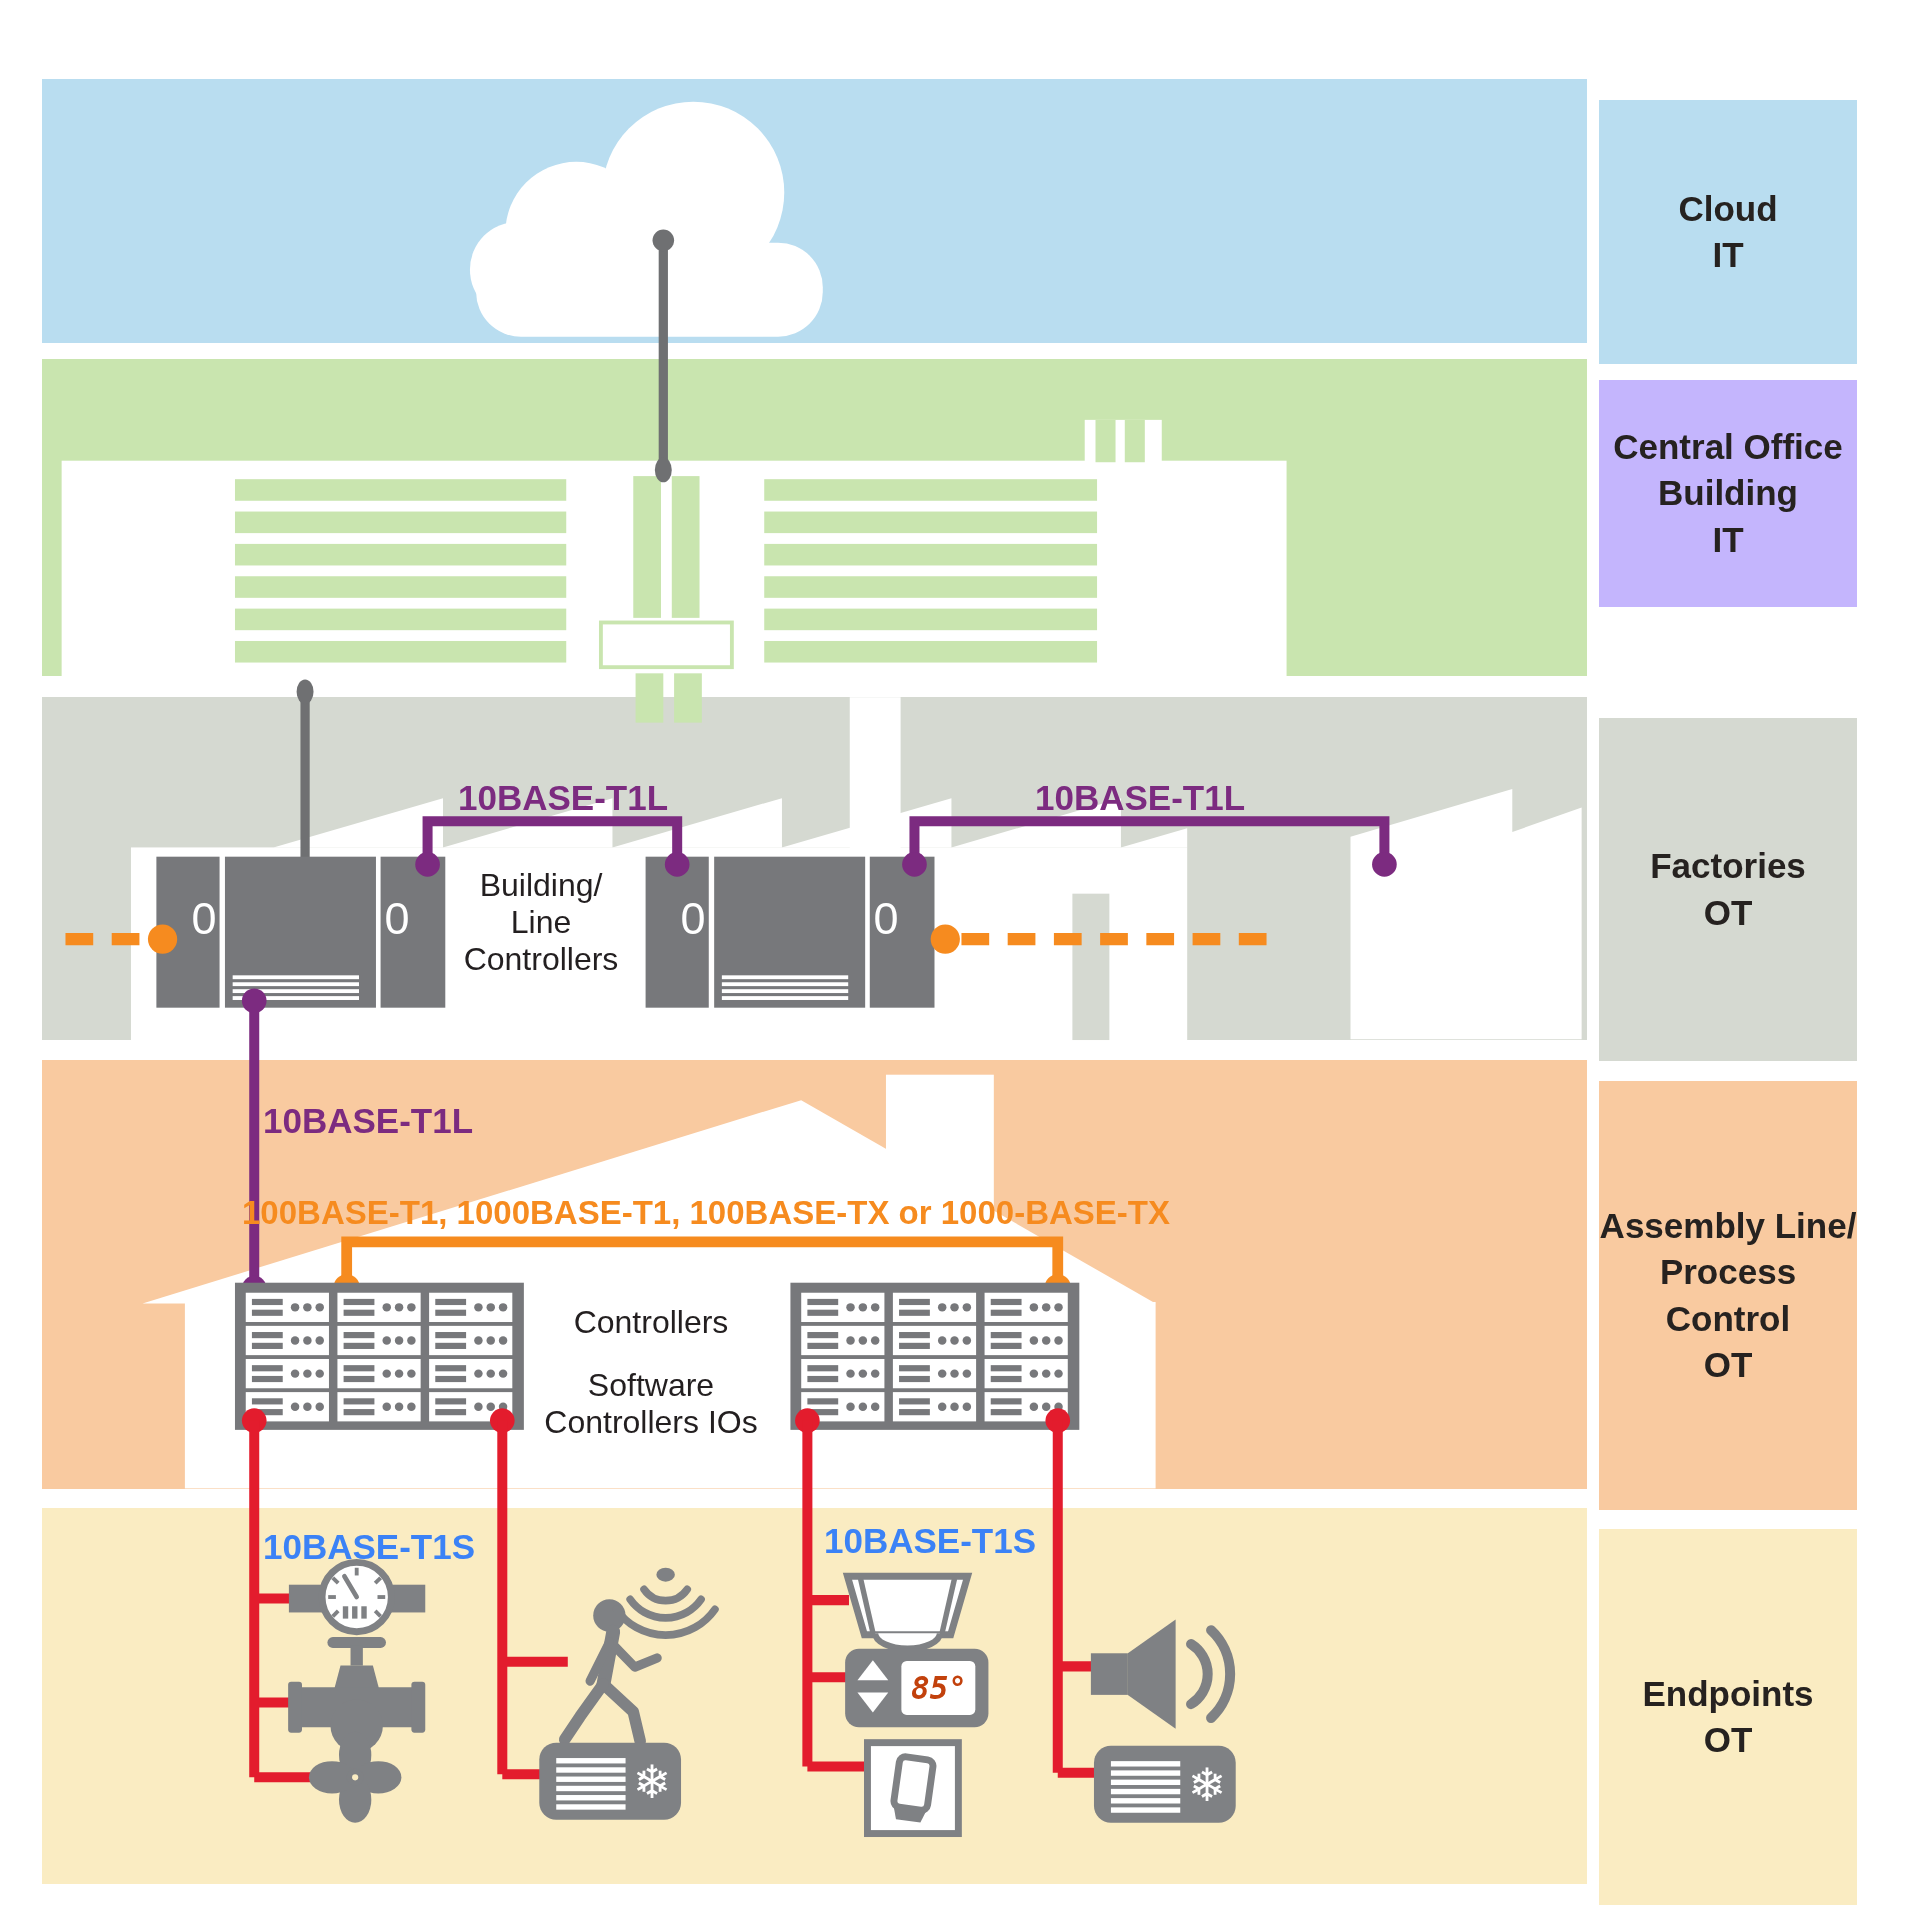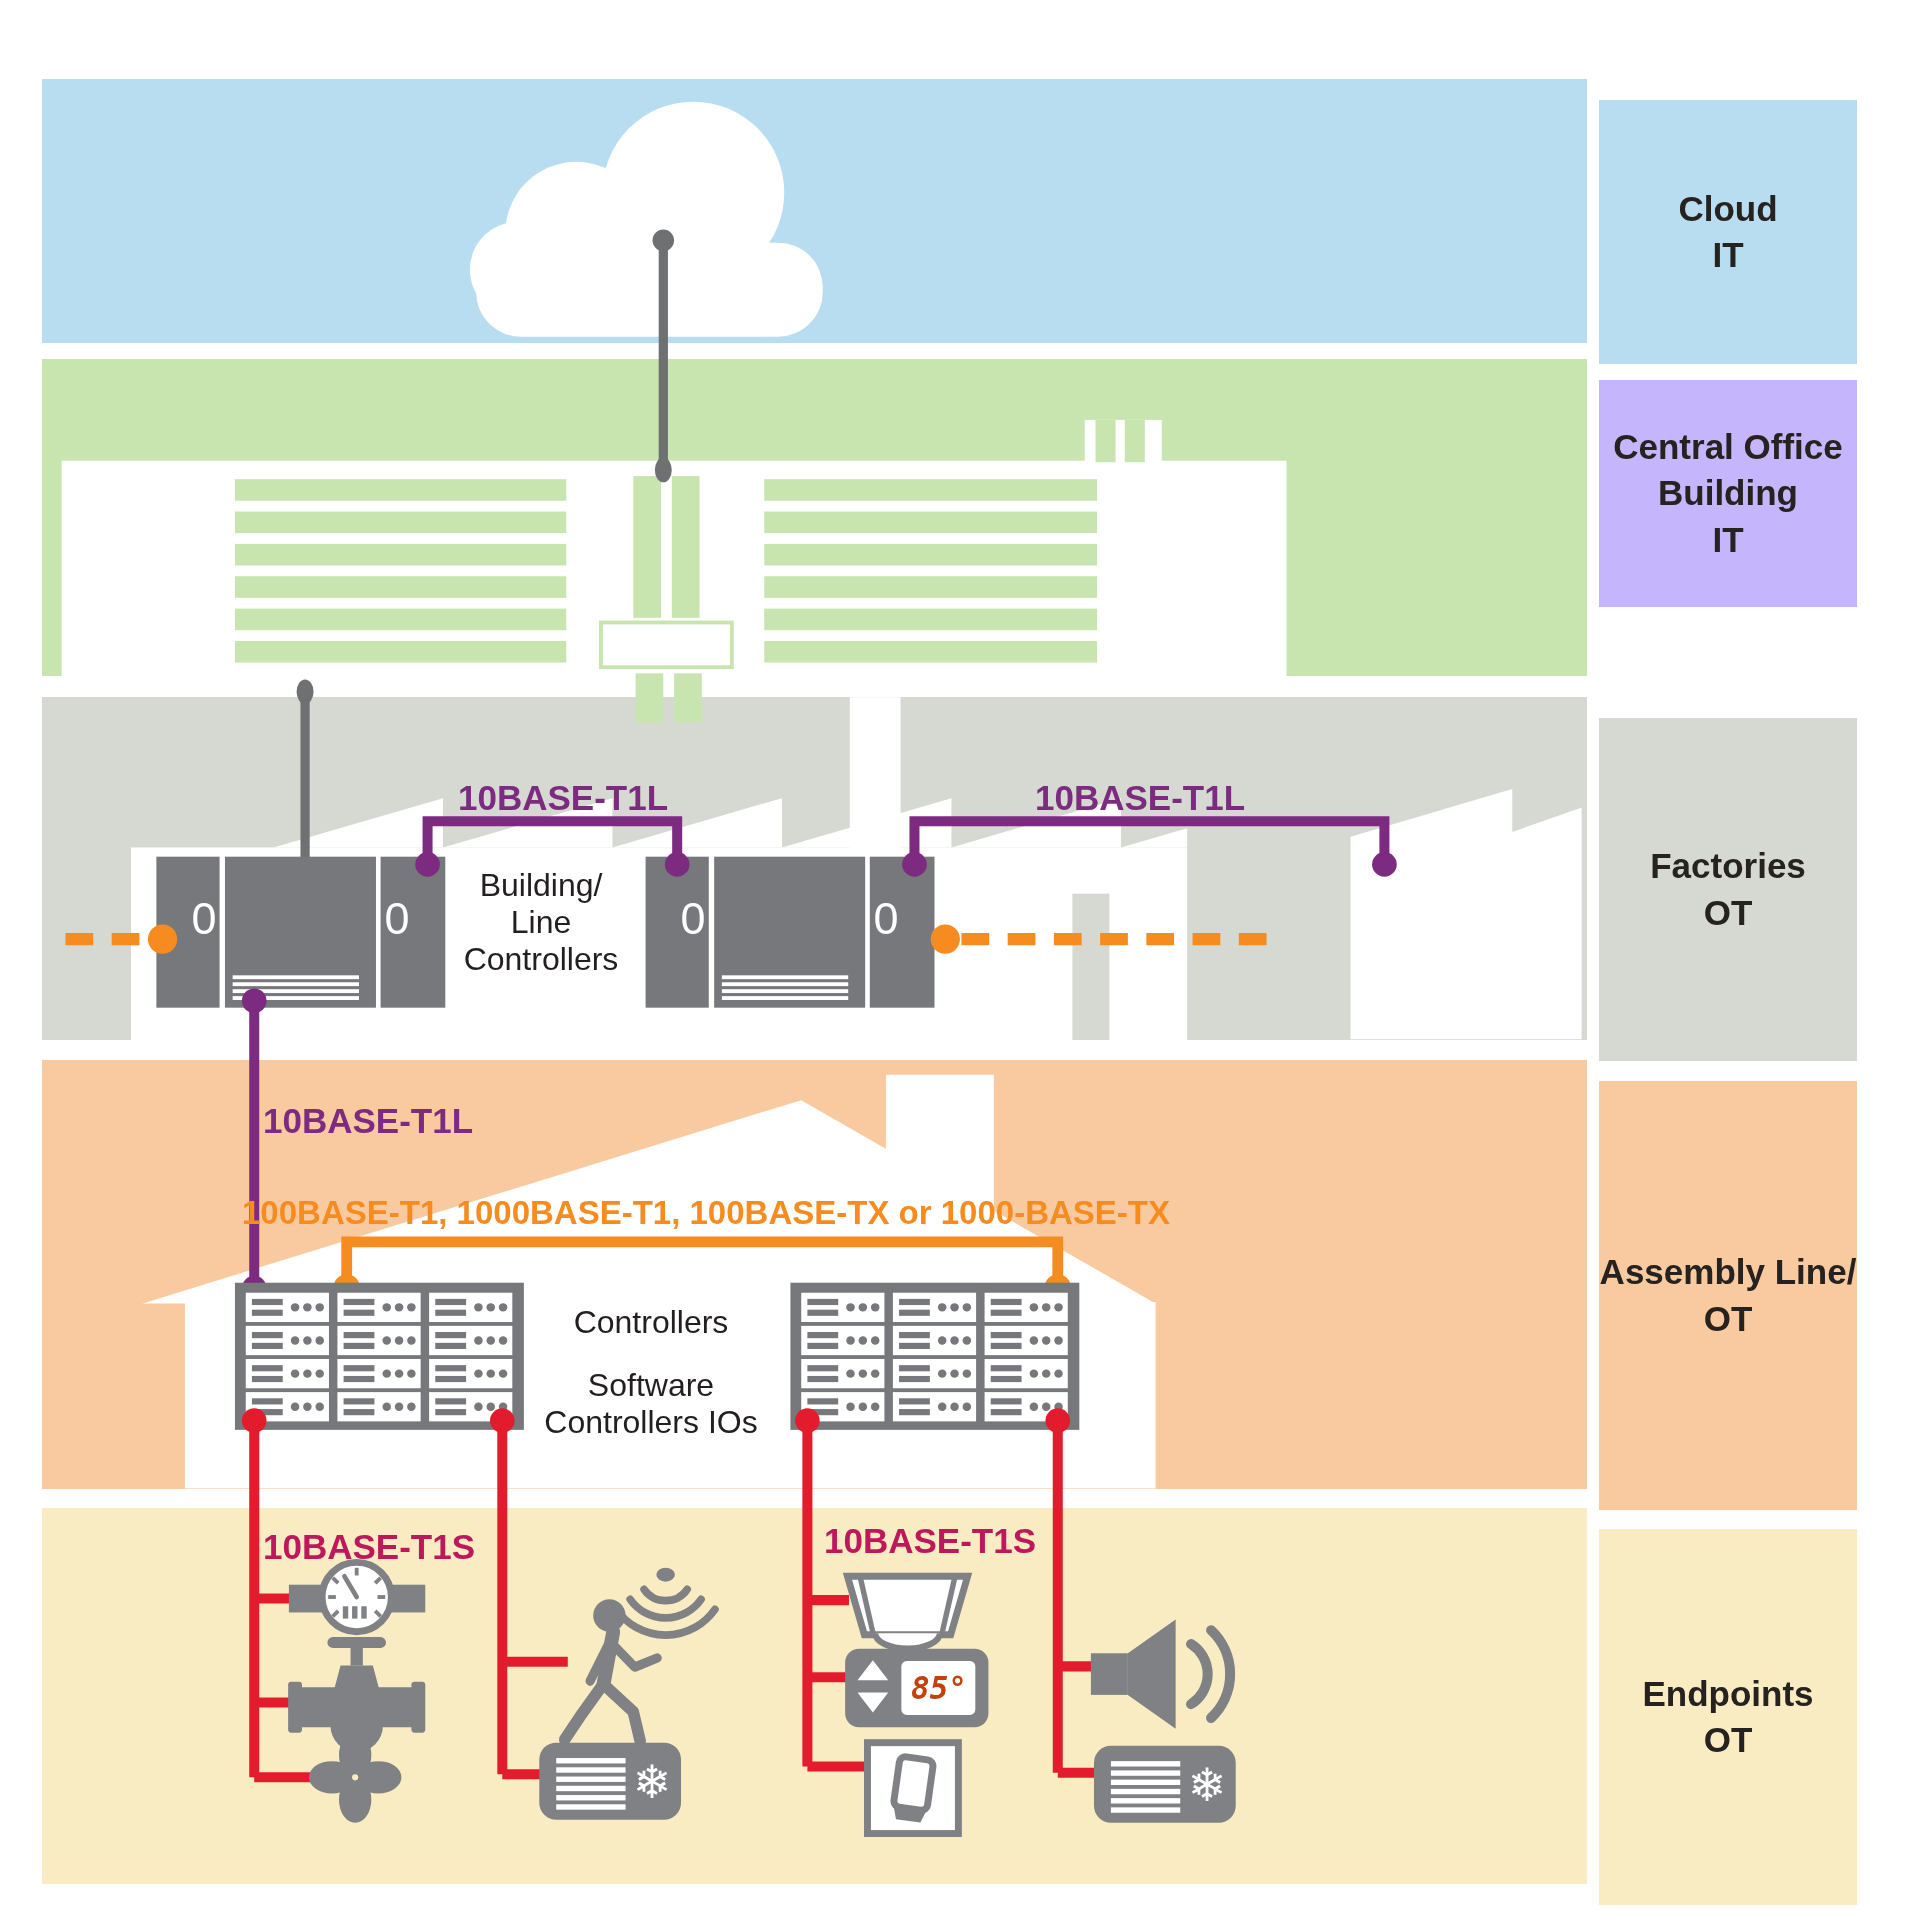--- a/index.html
+++ b/index.html
@@ -6,21 +6,21 @@
   #canvas{position:relative;width:1926px;height:1926px;background:#ffffff;overflow:hidden;
           font-family:"Liberation Sans",sans-serif;}
   .band{position:absolute;left:42px;width:1545px;}
   .labelbox{position:absolute;left:1599px;width:258px;display:flex;flex-direction:column;
             align-items:center;justify-content:center;text-align:center;margin-top:21px;}
   .labelbox .ln{font-weight:bold;font-size:35px;line-height:1.32;color:#262220;}
   svg{position:absolute;left:0;top:0;}
   .txt{position:absolute;transform:translate(-50%,-50%);white-space:nowrap;}
   .t-purple{color:#7c2b80;font-weight:bold;font-size:35px;}
   .t-orange{color:#f68b1f;font-weight:bold;font-size:33px;}
-  .t-red{color:#be185d;font-weight:bold;font-size:35px;}
+  .t-red{color:#3b82f6;font-weight:bold;font-size:35px;}
   .t-black{color:#231f20;font-size:32px;line-height:1.15;}
   .port0{position:absolute;transform:translate(-50%,-50%);color:#ffffff;font-size:45px;
          font-weight:400;letter-spacing:0;}
   .flake{position:absolute;transform:translate(-50%,-50%);color:#ffffff;font-size:46px;line-height:1;}
   .temp{position:absolute;transform:translate(-50%,-50%);color:#c2410c;font-size:31px;
         font-style:italic;font-weight:bold;font-family:"DejaVu Sans Mono",monospace;}
 </style>
 </head>
 <body>
 
@@ -40,20 +40,21 @@
     <div class="ln">Central Office</div>
     <div class="ln">Building</div>
     <div class="ln">IT</div>
   </div>
   <div class="labelbox" style="top:697px;height:343px;background:#d5d9d1;">
     <div class="ln">Factories</div>
     <div class="ln">OT</div>
   </div>
   <div class="labelbox" style="top:1060px;height:429px;background:#f9caa0;">
     <div class="ln">Assembly Line/</div>
+    <div class="ln">Process Control</div>
     <div class="ln">OT</div>
   </div>
   <div class="labelbox" style="top:1508px;height:376px;background:#faecc2;">
     <div class="ln">Endpoints</div>
     <div class="ln">OT</div>
   </div>
 
   <svg width="1926" height="1926" viewBox="0 0 2500 2500">
     <defs>
       <g id="tooth">

